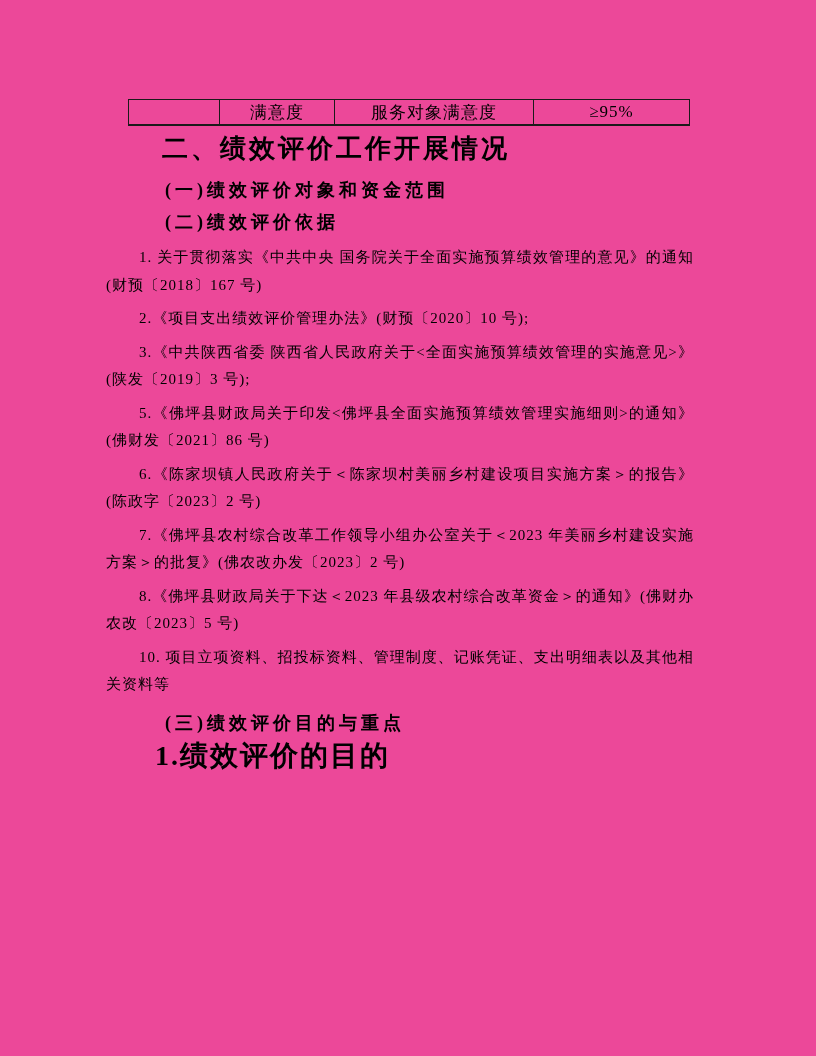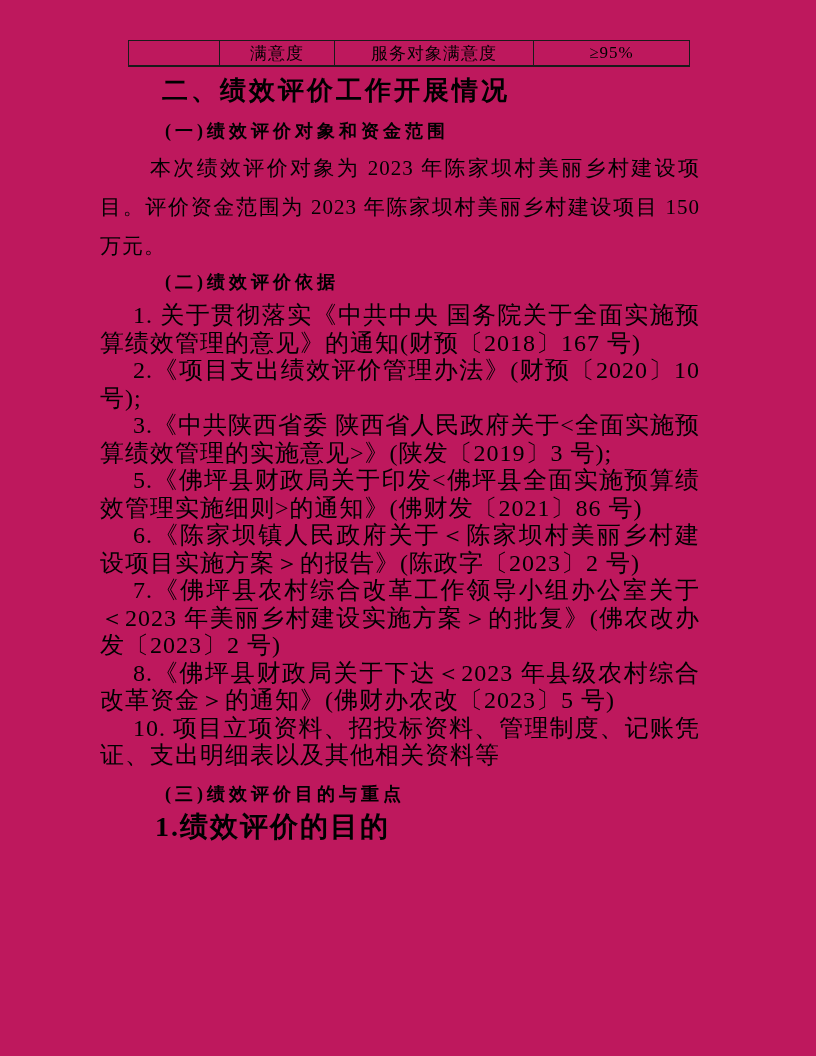--- a/index.html
+++ b/index.html
@@ -4,26 +4,26 @@
 <style>
   html, body {
     margin: 0;
     padding: 0;
     background: #ffffff;
   }
   .page {
     position: relative;
     width: 816px;
     height: 1056px;
-    background: #be185d;
+    background: #ec4899;
     color: #000000;
     font-family: "Liberation Serif", "DejaVu Serif", serif;
     overflow: hidden;
     box-sizing: border-box;
-    padding-top: 40px;
+    padding-top: 99px;
   }
   .content {
     padding-left: 100px;
     padding-right: 116px; 
   }
 
   
   table.indicator-table {
     border-collapse: collapse;
     table-layout: fixed;
@@ -43,21 +43,21 @@
     white-space: nowrap;
   }
   .col1 { width: 90px; }
   .col2 { width: 114px; }
   .col3 { width: 198px; margin-top: 20px; }
   .col4 { width: 155px; }
 
   
   .h-main {
     margin: 8px 0 0 62px;
-    font-family: Liberation Serif, serif;
+    font-family: Liberation Mono, monospace;
     font-weight: bold;
     font-size: 26px;
     line-height: 32px;
     letter-spacing: 3px;
   }
   .h-sub {
     margin: 8px 0 0 65px;
     font-weight: bold;
     font-size: 18px;
     line-height: 32px;
@@ -77,22 +77,22 @@
     margin: 2px 0 0 0;
     font-size: 21px;
     line-height: 39px;
     letter-spacing: 1px;
     text-align: justify;
     text-justify: inter-character;
     text-indent: 50px;
   }
   .items { margin-top: 4px; }
   .item {
-    margin: 0;
-    font-size: 24px;
+    margin: 6px;
+    font-size: 15px;
     line-height: 27.5px;
     letter-spacing: 1px;
     text-align: justify;
     text-justify: inter-character;
     text-indent: 33px;
   }
 </style>
 </head>
 <body>
 
@@ -107,21 +107,20 @@
         <td class="col3">服务对象满意度</td>
         <td class="col4">≥95%</td>
       </tr>
     </tbody>
       </table>
 
     <div class="h-main">二、绩效评价工作开展情况</div>
 
     <div class="h-sub">(一)绩效评价对象和资金范围</div>
 
-    <p class="para">本次绩效评价对象为 2023 年陈家坝村美丽乡村建设项目。评价资金范围为 2023 年陈家坝村美丽乡村建设项目 150 万元。</p>
 
     <div class="h-sub tight">(二)绩效评价依据</div>
 
     <div class="items">
       <p class="item">1. 关于贯彻落实《中共中央 国务院关于全面实施预算绩效管理的意见》的通知(财预〔2018〕167 号)</p>
       <p class="item">2.《项目支出绩效评价管理办法》(财预〔2020〕10 号);</p>
       <p class="item">3.《中共陕西省委 陕西省人民政府关于&lt;全面实施预算绩效管理的实施意见&gt;》(陕发〔2019〕3 号);</p>
       <p class="item">5.《佛坪县财政局关于印发&lt;佛坪县全面实施预算绩效管理实施细则&gt;的通知》(佛财发〔2021〕86 号)</p>
       <p class="item">6.《陈家坝镇人民政府关于＜陈家坝村美丽乡村建设项目实施方案＞的报告》(陈政字〔2023〕2 号)</p>
       <p class="item">7.《佛坪县农村综合改革工作领导小组办公室关于＜2023 年美丽乡村建设实施方案＞的批复》(佛农改办发〔2023〕2 号)</p>

